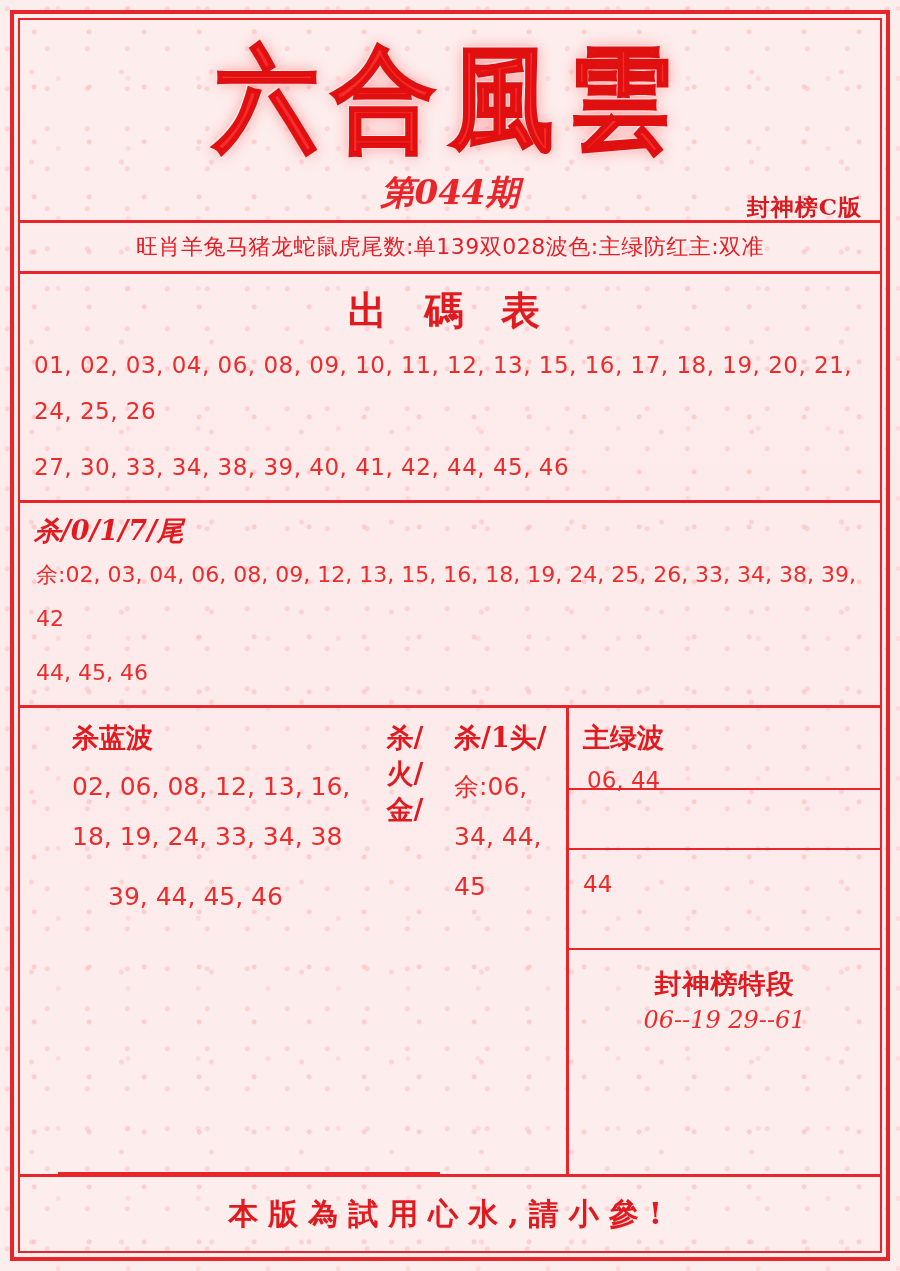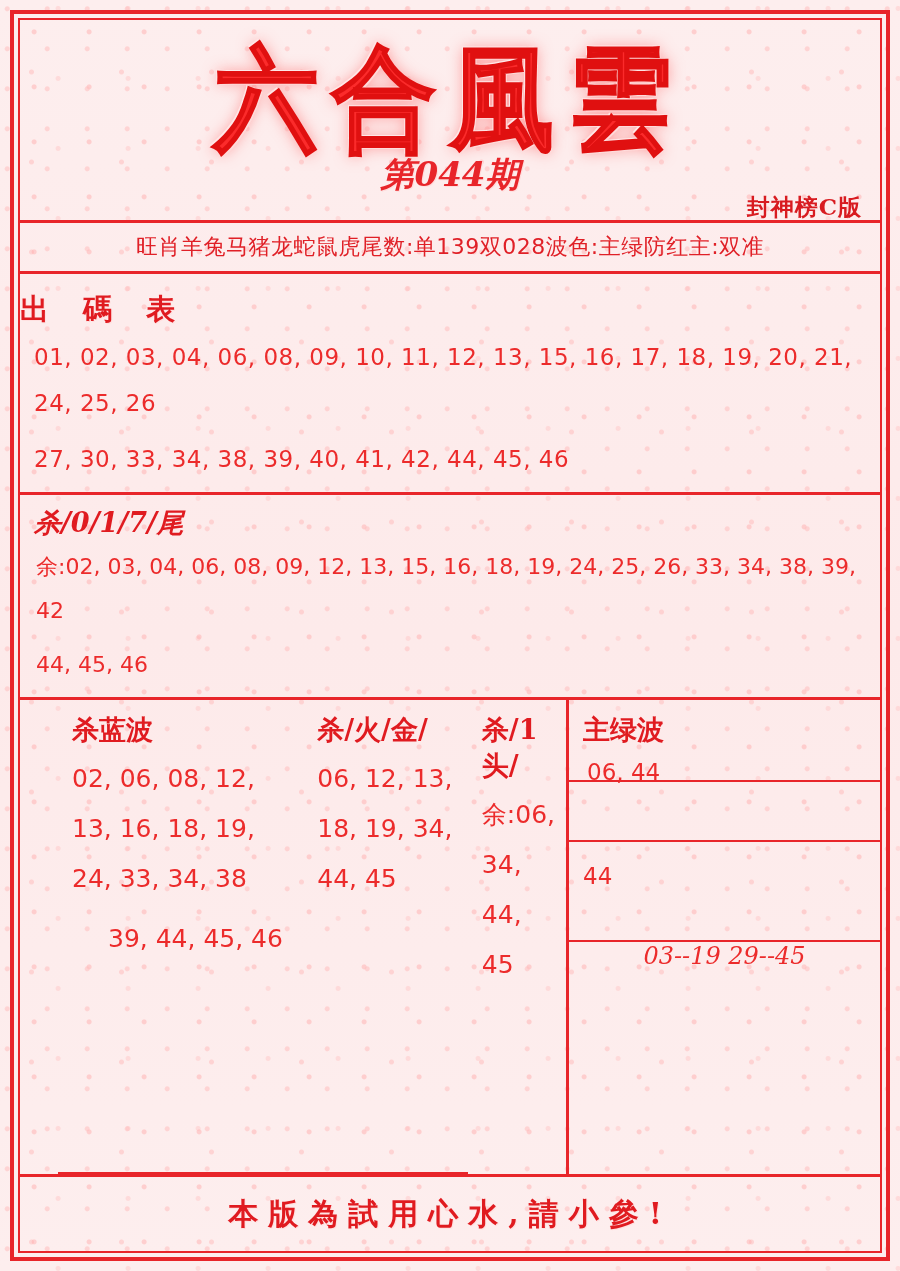--- a/index.html
+++ b/index.html
@@ -70,21 +70,21 @@
       0 0 2px #ffffff,
       2px 2px 0 #ffd9d9,
       -2px -2px 0 #ffe6e6,
       0 0 14px rgba(255,120,120,0.8);
     transform: scaleY(1.08);
   }
   .title-period {
     position: absolute;
     left: 0;
     right: 0;
-    top: 132px;
+    top: 150px;
     text-align: center;
     font-family: "DejaVu Serif", serif;
     font-style: italic;
     font-weight: bold;
     font-size: 34px;
     color: #e8252a;
     text-shadow: 1px 1px 0 #ffdcdc;
   }
   .title-edition {
     position: absolute;
@@ -112,26 +112,27 @@
     padding: 0 8px;
     white-space: nowrap;
   }
 
   
   .section {
     border-bottom: 3px solid #e8252a;
     box-sizing: border-box;
   }
   .sec-title-center {
-    font-family: "DejaVu Serif", serif;
-    font-weight: bold;
-    font-size: 29px;
+    text-align: center;
+    font-family: "DejaVu Serif", serif;
+    font-weight: bold;
+    font-size: 39px;
     color: #e01b20;
     letter-spacing: 12px;
-    padding: 16px 0 4px 0;
+    padding: 10px 0 4px 0;
     text-shadow: 1px 1px 0 #ffe0e0;
   }
   .numbers {
     font-family: "DejaVu Sans", sans-serif;
     font-size: 23px;
     color: #ec2b2b;
     line-height: 2.0;
     padding: 0 14px 10px 14px;
     letter-spacing: 0.5px;
   }
@@ -275,21 +276,20 @@
       <div class="col-left">
 
         <div class="block">
           <div class="block-blue-title">杀蓝波</div>
           <div class="block-nums">02, 06, 08, 12, 13, 16, 18, 19, 24, 33, 34, 38</div>
           <div class="block-nums" style="padding-top:0;margin-left:36px;">39, 44, 45, 46</div>
         </div>
 
         <div class="block" style="min-height:190px;">
           <div class="block-blue-title">杀/火/金/</div>
-          <div class="block-nums">06, 12, 13, 18, 19, 34, 44, 45</div>
         </div>
 
         <div class="block last" style="flex:1 1 auto;">
           <div class="block-blue-title">杀/1头/</div>
           <div class="block-nums">余:06, 34, 44, 45</div>
         </div>
 
       </div>
 
       <div class="col-right">
@@ -299,21 +299,22 @@
           <div class="r-nums">06, 44</div>
         </div>
 
         <div class="r-block" style="height:60px;"></div>
 
         <div class="r-block" style="height:100px;">
           <div class="r-nums" style="padding-top:14px;padding-left:14px;">44</div>
         </div>
 
         <div class="r-block last" style="flex:1 1 auto;">
-          <div class="r-special-nums">03--19  29--45</div>
+          <div class="r-special-title">封神榜特段</div>
+          <div class="r-special-nums">06--19  29--61</div>
         </div>
 
       </div>
     </div>
 
     <div class="footer">本版為試用心水,請小參!</div>
 
   </div>
 </div>
 

